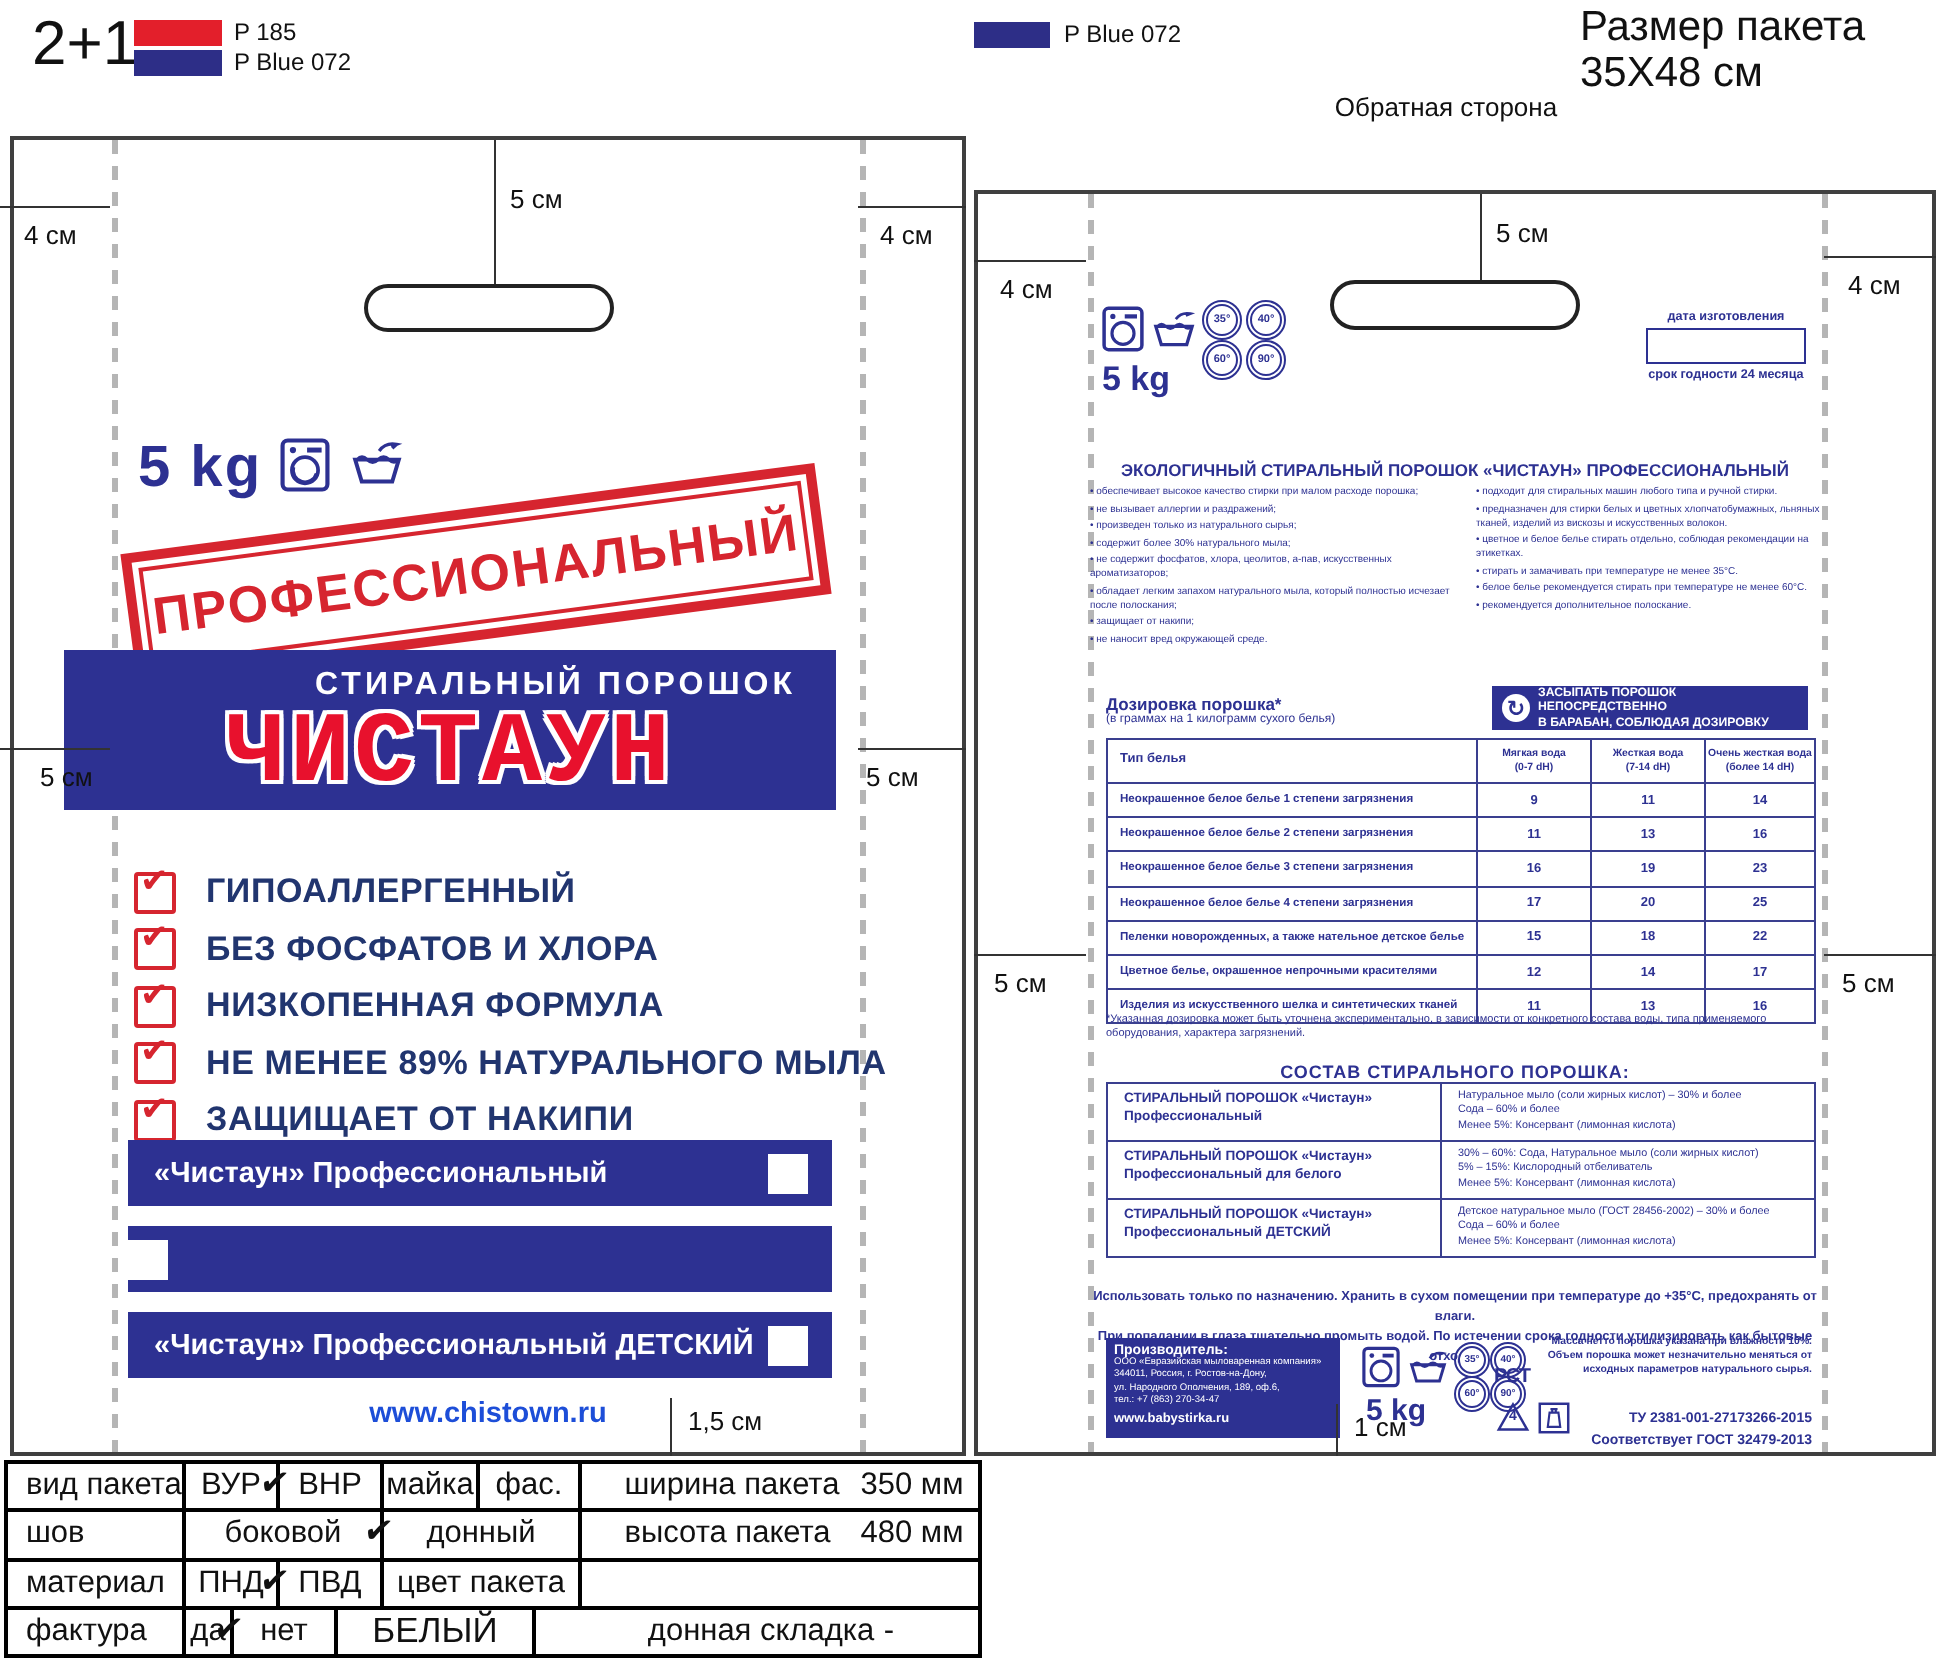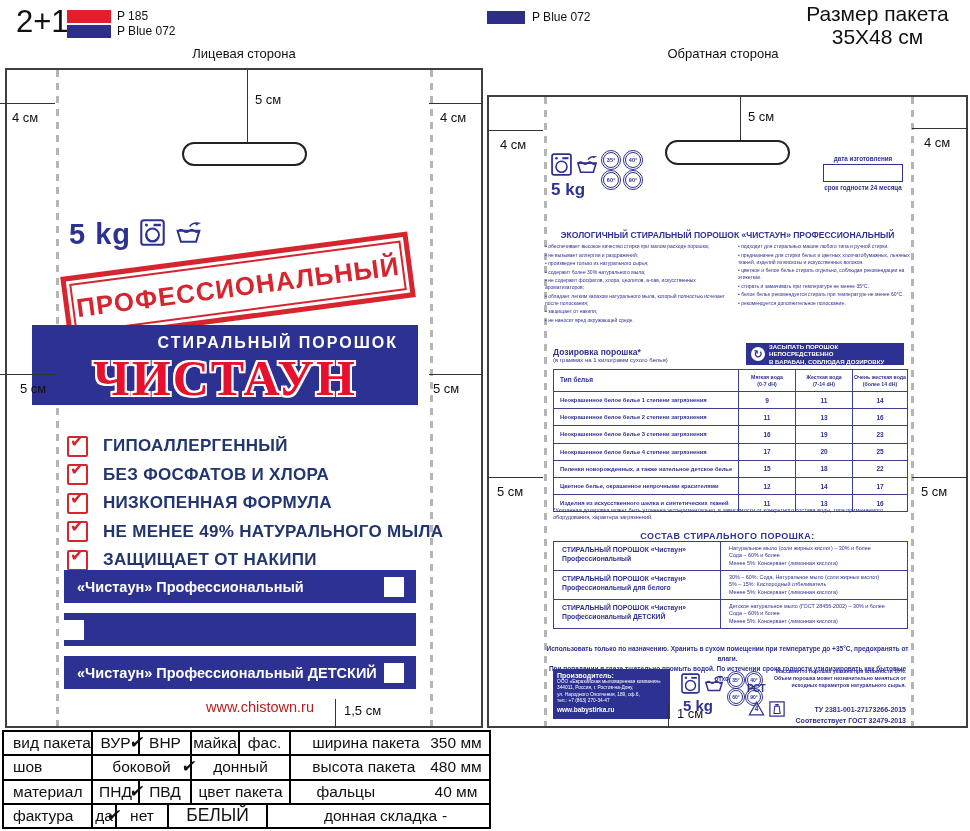--- a/index.html
+++ b/index.html
@@ -5,50 +5,50 @@
   html,body{margin:0;padding:0;background:#fff;}
   #canvas{position:relative;width:970px;height:831px;background:#fff;overflow:hidden;
           font-family:"Liberation Sans","DejaVu Sans",sans-serif;color:#111;}
   .abs{position:absolute;}
   .pre{white-space:pre-line;}
   
   .print-code{left:16px;top:4px;font-size:31px;color:#111;}
   .swatch{position:absolute;height:13px;width:44px;}
   .swlabel{position:absolute;font-size:12px;color:#111;}
   .side-label{position:absolute;font-size:13px;text-align:center;color:#111;}
-  .size-caption{left:790px;top:2px;width:175px;text-align:center;font-size:21px;line-height:1.1;color:#111;}
+  .size-caption{left:790px;top:2px;width:175px;text-align:left;font-size:21px;line-height:1.1;color:#111;}
   
   .panel{position:absolute;background:#fff;border:2px solid #3f3f3f;box-sizing:border-box;}
   .fold{position:absolute;top:0;bottom:0;width:3px;
         background:repeating-linear-gradient(180deg,#b5b5b5 0 7px,rgba(0,0,0,0) 7px 13px);}
   .handle{position:absolute;width:125px;height:24px;border:2px solid #222;border-radius:13px;background:#fff;box-sizing:border-box;}
   .vdim{position:absolute;width:0;border-left:1.5px solid #333;}
   .hdim{position:absolute;height:0;border-top:1.5px solid #333;}
   .dim{position:absolute;font-size:13px;color:#111;}
   
   .w5kg{font-size:29px;font-weight:bold;color:#2d3192;letter-spacing:1px;}
   .weight-row{display:flex;align-items:center;gap:9px;}
   .stamp{position:absolute;left:56px;top:184px;width:350px;height:66px;transform:rotate(-7.5deg);
          border:5px solid #d6252f;background:#fff;box-sizing:border-box;}
   .stamp-in{position:absolute;inset:3px;border:2px solid #d6252f;display:flex;align-items:center;justify-content:center;}
   .stamp-in span{font-size:26px;font-weight:bold;color:#d6252f;letter-spacing:1px;}
   .banner{position:absolute;left:25px;top:255px;width:386px;height:80px;background:#2d3192;}
   .banner .subtitle{text-align:right;padding:9px 20px 0 0;color:#fff;font-weight:bold;font-size:16px;letter-spacing:2px;}
-  .banner .brand{text-align:center;font-family:Liberation Serif, serif;font-weight:bold;
+  .banner .brand{text-align:center;font-family:Liberation Mono, monospace;font-weight:bold;
     font-size:50px;line-height:1.05;color:#e8112d;letter-spacing:2px;
     text-shadow:-2px -2px 0 #fff,2px -2px 0 #fff,-2px 2px 0 #fff,2px 2px 0 #fff,-2px 0 0 #fff,2px 0 0 #fff,0 -2px 0 #fff,0 2px 0 #fff;}
   .features{position:absolute;left:60px;top:362px;}
   .feat{display:flex;align-items:center;height:28.5px;}
   .fbox{position:relative;width:17px;height:17px;border:2.5px solid #d6252f;border-radius:2px;flex:0 0 auto;}
   .fbox b{position:absolute;left:1px;top:-7px;font-size:17px;color:#d6252f;}
   .ftext{margin-left:15px;font-size:17px;font-weight:bold;color:#21356f;letter-spacing:.3px;}
   .bar{position:absolute;left:57px;width:352px;height:33px;background:#2d3192;display:flex;align-items:center;}
   .bar .btext{color:#fff;font-weight:bold;font-size:14.5px;padding-left:13px;flex:1;}
   .wbox{width:20px;height:20px;background:#fff;margin-right:12px;flex:0 0 auto;}
-  .site{position:absolute;left:16px;width:100%;top:629px;text-align:center;font-size:14.5px;font-weight:normal;color:#b91c1c;}
+  .site{position:absolute;left:0;width:100%;top:629px;text-align:center;font-size:14.5px;font-weight:bold;color:#1d4ed8;}
   
   .bb{color:#2d3192;}
   .temp{display:inline-flex;align-items:center;justify-content:center;border:1.3px solid #2d3192;border-radius:50%;
         outline:1px solid #2d3192;outline-offset:1px;box-sizing:border-box;font-weight:bold;color:#2d3192;background:#fff;}
   .temps{position:absolute;display:grid;grid-template-columns:auto auto;gap:4px 6px;}
   .datebox{position:absolute;left:334px;top:58px;width:80px;text-align:center;}
   .datebox .dlab{font-size:6.3px;font-weight:bold;color:#2d3192;}
   .datebox .dfield{height:16px;border:1px solid #2d3192;background:#fff;margin:2px 0;}
   .ecotitle{position:absolute;left:0;width:100%;top:133px;text-align:center;font-size:8.5px;font-weight:bold;color:#2d3192;}
   .bul{position:absolute;top:146px;margin:0;padding:0;list-style:none;font-size:5px;line-height:1.4;color:#2d3192;}
@@ -104,21 +104,20 @@
 </head>
 <body>
 
 <div id="canvas">
 
   <div class="abs print-code">2+1</div>
   <div class="swatch" style="left:67px;top:10px;background:#e31f2b"></div>
   <div class="swatch" style="left:67px;top:25px;background:#2d2e87"></div>
   <div class="swlabel" style="left:117px;top:9px">P 185</div>
   <div class="swlabel" style="left:117px;top:24px">P Blue 072</div>
-  <div class="side-label" style="left:119px;top:46px;width:250px">Лицевая сторона</div>
   <div class="swatch" style="left:487px;top:11px;width:38px;background:#2d2e87"></div>
   <div class="swlabel" style="left:532px;top:10px">P Blue 072</div>
   <div class="abs size-caption">
     <div>Размер пакета</div>
     <div>35X48 см</div>
   </div>
   <div class="side-label" style="left:598px;top:46px;width:250px">Обратная сторона</div>
 
   <div class="panel" style="left:5px;top:68px;width:478px;height:660px">
     <div class="fold" style="left:49px"></div>
@@ -174,21 +173,21 @@
       <div class="feat">
           <span class="fbox">
             <b>✔</b>
           </span>
           <span class="ftext">НИЗКОПЕННАЯ ФОРМУЛА</span>
         </div>
       <div class="feat">
           <span class="fbox">
             <b>✔</b>
           </span>
-          <span class="ftext">НЕ МЕНЕЕ 49% НАТУРАЛЬНОГО МЫЛА</span>
+          <span class="ftext">НЕ МЕНЕЕ 89% НАТУРАЛЬНОГО МЫЛА</span>
         </div>
       <div class="feat">
           <span class="fbox">
             <b>✔</b>
           </span>
           <span class="ftext">ЗАЩИЩАЕТ ОТ НАКИПИ</span>
         </div>
     </div>
 
     <div class="bar" style="top:500px">
@@ -460,24 +459,20 @@
         </div>
     </div>
     <div class="srow">
       <div class="scell lab" style="width:89px">материал</div>
       <div class="scell" style="width:47px">ПНД</div>
       <div class="scell" style="width:52px">
           <b class="chk">✔</b>
           <span>ПВД</span>
         </div>
       <div class="scell" style="width:99px">цвет пакета</div>
-      <div class="scell rcell last">
-          <span class="rl">фальцы</span>
-          <span class="rv">40 мм</span>
-        </div>
     </div>
     <div class="srow">
       <div class="scell lab" style="width:89px">фактура</div>
       <div class="scell" style="width:24px">да</div>
       <div class="scell" style="width:52px">
           <b class="chk">✔</b>
           <span>нет</span>
         </div>
       <div class="scell big" style="width:99px">БЕЛЫЙ</div>
       <div class="scell rcell last">

